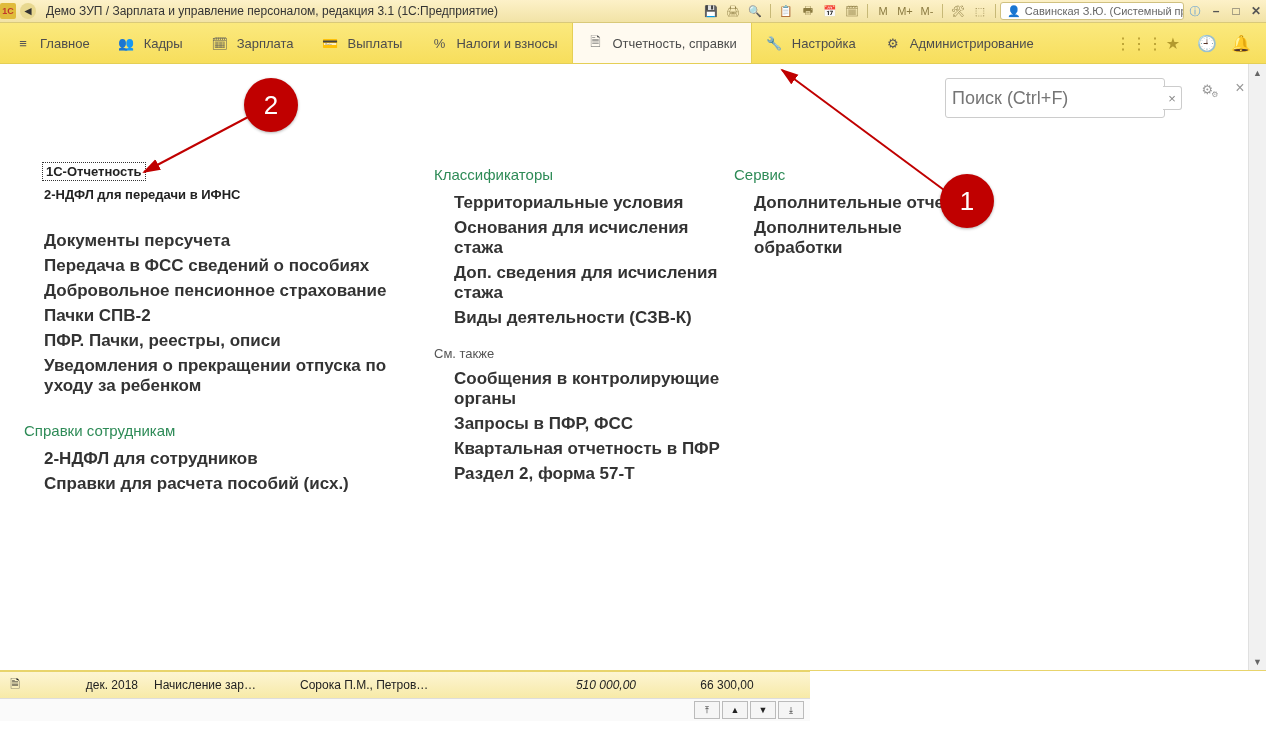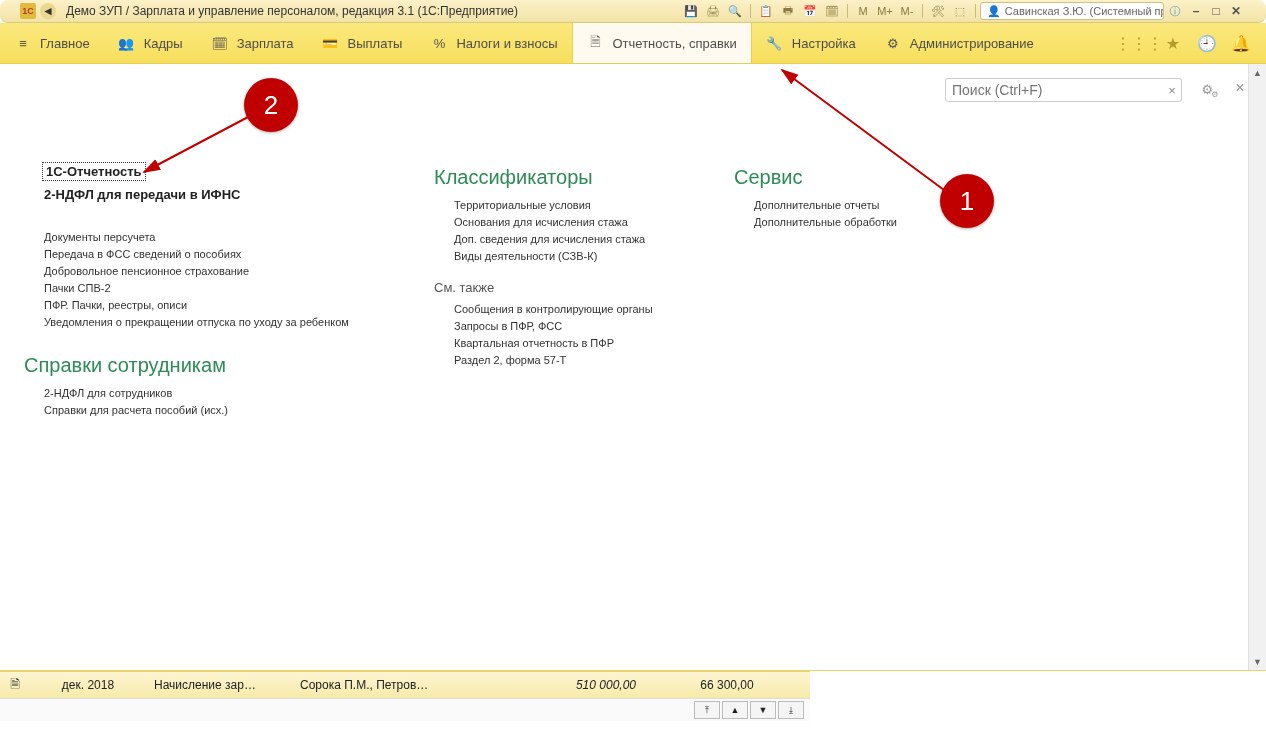--- a/index.html
+++ b/index.html
@@ -1,45 +1,45 @@
 <!DOCTYPE html>
 <html><head>
 <meta charset="utf-8">
 <style>
   html,body{margin:0;padding:0;font-family:Arial,sans-serif;font-size:13px;color:#222;background:#fff;width:1266px;height:736px;overflow:hidden;}
-  .titlebar{background:linear-gradient(to bottom,#fdf1c8,#f2e3a6);height:22px;display:flex;align-items:center;padding:0 20px;font-size:12px;color:#333;border-bottom:1px solid #d9c97a;border-radius:8px;}
+  .titlebar{background:linear-gradient(to bottom,#fdf1c8,#f2e3a6);height:22px;display:flex;align-items:center;padding:0 0;font-size:12px;color:#333;border-bottom:1px solid #d9c97a;}
   .titlebar .logo{width:16px;height:16px;background:#e0bb3c;border-radius:2px;font-size:9px;color:#c0392b;font-weight:bold;display:flex;align-items:center;justify-content:center;}
   .titlebar .back{width:16px;height:16px;background:#e8d890;border-radius:8px;margin:0 4px;display:flex;align-items:center;justify-content:center;}
   .titlebar .title{flex:0 0 auto;margin-left:6px;}
   .titlebar .sp{flex:1;}
   .titlebar .tb-icon{width:18px;height:18px;margin:0 2px;display:flex;align-items:center;justify-content:center;color:#8a7a40;font-size:11px;}
   .titlebar .sep{width:1px;height:14px;background:#c7b977;margin:0 4px;}
   .titlebar .user-chip{background:#fff;border:1px solid #d0c180;border-radius:3px;height:16px;display:flex;align-items:center;padding:0 6px;font-size:11px;color:#666;max-width:170px;overflow:hidden;white-space:nowrap;}
   .titlebar .user-chip .uicon{color:#e28a2a;margin-right:4px;}
   .titlebar .win-btn{width:16px;height:14px;margin:0 2px;display:flex;align-items:center;justify-content:center;color:#555;font-weight:bold;font-size:12px;cursor:pointer;}
   .navbar{background:linear-gradient(to bottom,#fbe97e,#f7de5c);height:40px;display:flex;align-items:center;border-bottom:1px solid #e5cf55;}
   .navbar .nav-item{display:flex;align-items:center;padding:0 14px;height:40px;color:#4d4d4d;cursor:pointer;}
   .navbar .nav-item .ni-icon{width:18px;height:18px;margin-right:8px;display:flex;align-items:center;justify-content:center;color:#555;}
   .navbar .nav-item.active{background:#fffaf0;border-left:1px solid #e5cf55;border-right:1px solid #e5cf55;}
   .navbar .right-tools{margin-left:auto;display:flex;align-items:center;padding-right:8px;}
   .navbar .rt-icon{width:26px;height:26px;margin:0 4px;display:flex;align-items:center;justify-content:center;color:#b39a2e;font-size:16px;cursor:pointer;}
   .content-wrap{position:relative;height:606px;background:#fff;border-bottom:1px solid #e8d46c;}
   .search-box{position:absolute;top:14px;right:84px;display:flex;align-items:center;}
-  .search-box input{width:206px;height:22px;border:1px solid #ccc;border-radius:3px;padding:0 6px;font-size:14px;color:#888;}
+  .search-box input{width:206px;height:22px;border:1px solid #ccc;border-radius:3px;padding:8px 6px;font-size:18px;color:#888;}
   .search-box .clear{width:18px;height:22px;border:1px solid #ccc;border-left:none;border-radius:0 3px 3px 0;display:flex;align-items:center;justify-content:center;color:#888;margin-left:-2px;background:#fff;cursor:pointer;}
   .settings-gear{position:absolute;top:14px;right:44px;width:22px;height:22px;display:flex;align-items:center;justify-content:center;color:#999;cursor:pointer;}
   .settings-gear .sub{font-size:8px;position:relative;top:5px;left:-2px;color:#999;}
   .close-pane{position:absolute;top:16px;right:18px;width:16px;height:16px;display:flex;align-items:center;justify-content:center;color:#999;font-size:16px;cursor:pointer;}
   .columns{display:flex;padding:56px 0 0 24px;}
   .col{width:410px;}
   .col2{width:300px;}
   .col3{width:260px;}
-  .section-title{color:#2e8b57;font-size:20px;margin:4px 0 10px 0;font-weight:normal;}
+  .section-title{color:#2e8b57;font-size:15px;margin:4px 0 10px 0;font-weight:normal;}
   .plain-title{color:#555;font-size:13px;margin:18px 0 8px 0;}
-  .link{color:#333;font-size:11px;margin:5px 0 5px 20px;cursor:pointer;display:block;}
+  .link{color:#333;font-size:17px;margin:5px 0 5px 20px;cursor:pointer;display:block;font-weight:bold;}
   .bold-link{font-weight:bold;margin-left:20px;margin-bottom:6px;cursor:pointer;}
   .bold-link.selected{border:1px dotted #333;padding:1px 3px;display:inline-block;margin-left:18px;}
   .spacer{height:18px;}
   .circle{position:absolute;width:54px;height:54px;border-radius:50%;background:#c00000;color:#fff;display:flex;align-items:center;justify-content:center;font-size:26px;box-shadow:0 1px 3px rgba(0,0,0,0.3);}
   svg.arrow-svg{position:absolute;pointer-events:none;}
   .bottom-row{height:26px;background:linear-gradient(to bottom,#fdf5d3,#f7eaa8);display:flex;align-items:center;border-top:1px solid #e8d46c;font-size:12px;}
   .bottom-row .cell{padding:0 8px;overflow:hidden;white-space:nowrap;}
   .bottom-row .icon-cell{width:30px;display:flex;justify-content:center;}
   .nav-controls{height:22px;display:flex;align-items:center;justify-content:flex-end;padding-right:6px;border-top:1px solid #ddd;background:#fafafa;}
   .nav-controls .nc-btn{width:24px;height:16px;border:1px solid #bbb;margin-left:2px;display:flex;align-items:center;justify-content:center;font-size:9px;background:#f5f5f5;cursor:pointer;}
@@ -186,21 +186,21 @@
   <div class="side-scroll">
     <div class="s-btn">▲</div>
     <div class="s-track"></div>
     <div class="s-btn bottom">▼</div>
   </div>
 </div>
 
 <div class="bottom-container">
   <div class="bottom-row">
     <div class="icon-cell">🗎</div>
-    <div class="cell" style="width:100px;text-align:center;">дек. 2018</div>
+    <div class="cell" style="width:100px;text-align:right;">дек. 2018</div>
     <div class="cell" style="width:130px;">Начисление зар…</div>
     <div class="cell" style="width:170px;">Сорока П.М., Петров…</div>
     <div class="cell" style="width:150px;text-align:right;font-style:italic;">510 000,00</div>
     <div class="cell" style="width:150px;text-align:center;">66 300,00</div>
   </div>
   <div class="nav-controls">
     <div class="nc-btn">⤒</div>
     <div class="nc-btn">▲</div>
     <div class="nc-btn">▼</div>
     <div class="nc-btn">⤓</div>

